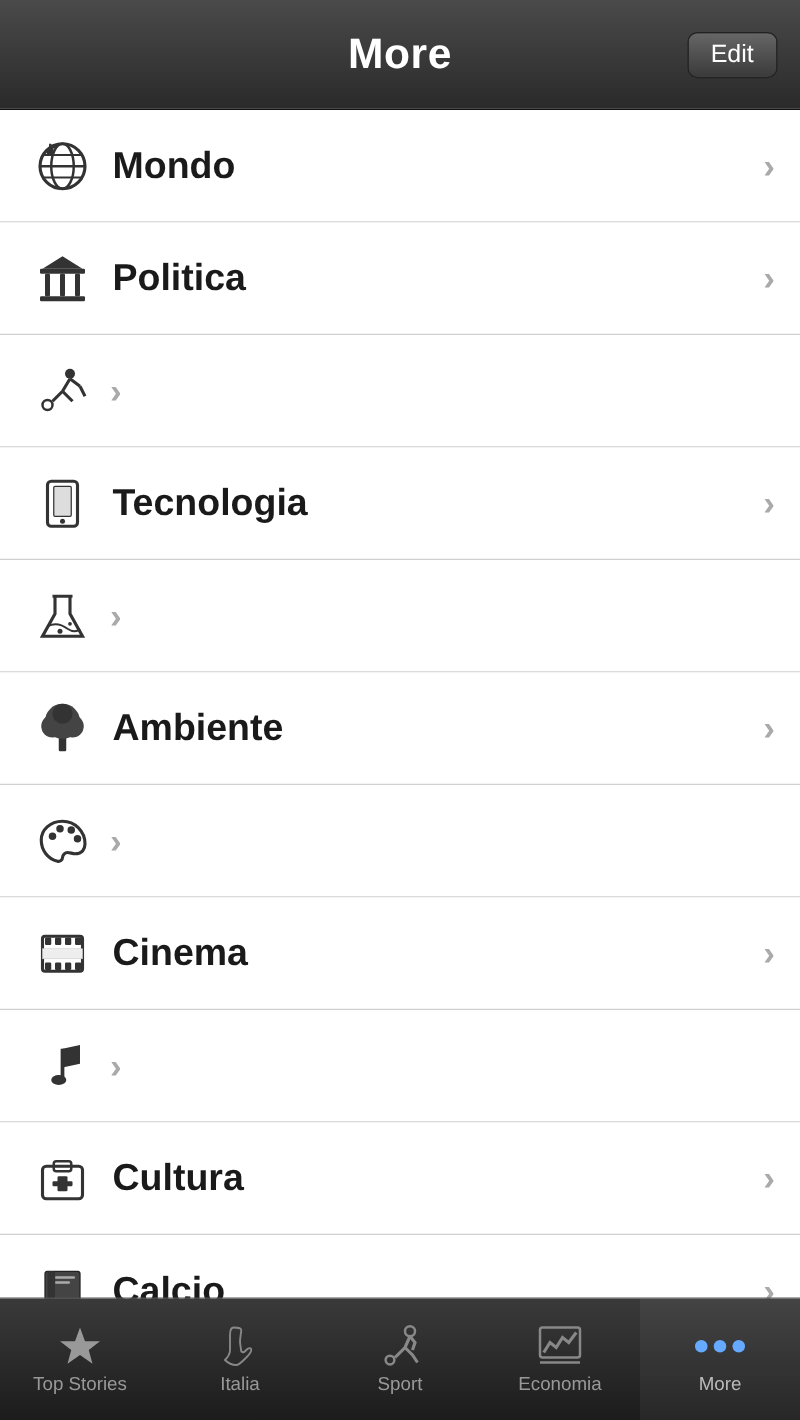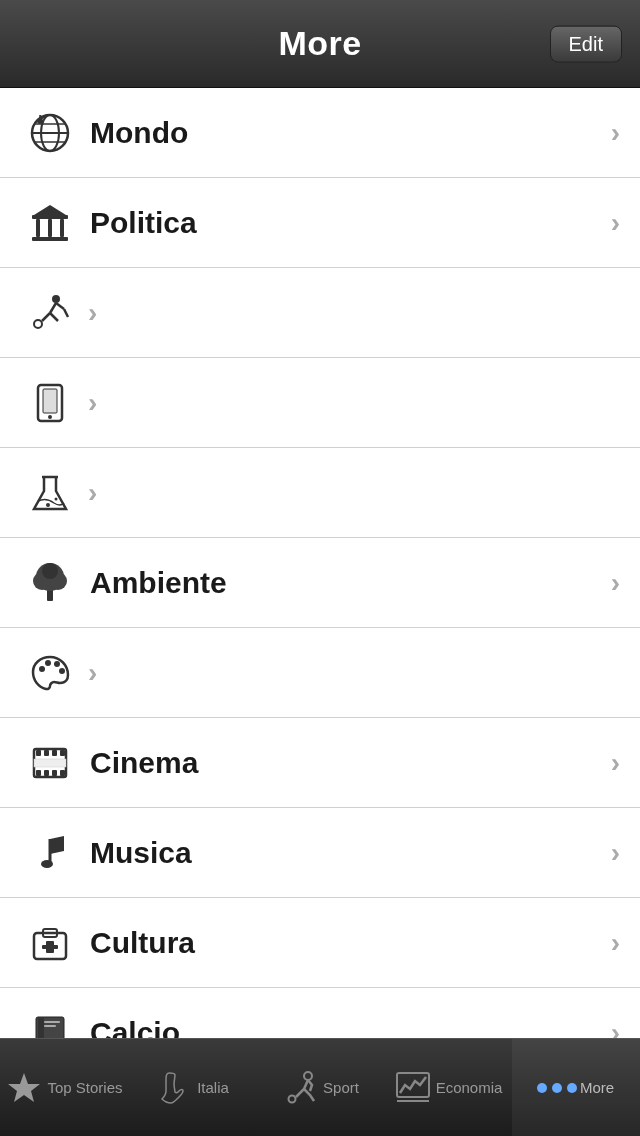--- a/index.html
+++ b/index.html
@@ -90,21 +90,21 @@
       width: 640px;
       height: 98px;
       background: linear-gradient(180deg, #3a3a3a 0%, #1c1c1c 100%);
       display: flex;
       align-items: stretch;
       border-top: 1px solid #555;
     }
     .tab-item {
       flex: 1;
       display: flex;
-      flex-direction: row;
+      flex-direction: column;
       align-items: center;
       justify-content: center;
       cursor: pointer;
       gap: 4px;
     }
     .tab-item.active {
       background: rgba(255,255,255,0.05);
     }
     .tab-icon {
       width: 38px;
@@ -198,20 +198,21 @@
   </div>
 
   <div class="list-item">
     <div class="item-icon">
       <svg width="44" height="44" viewBox="0 0 44 44" fill="none">
         <rect x="10" y="4" width="24" height="36" rx="3" stroke="#333" stroke-width="2.5" fill="none"></rect>
         <rect x="15" y="8" width="14" height="24" rx="1" fill="#ddd" stroke="#333" stroke-width="1"></rect>
         <circle cx="22" cy="36" r="2" fill="#333"></circle>
       </svg>
     </div>
+    <span class="item-label">Tecnologia</span>
     <span class="chevron">›</span>
   </div>
 
   <div class="list-item">
     <div class="item-icon">
       <svg width="44" height="44" viewBox="0 0 44 44" fill="none">
 
         <path d="M16 6 L16 20 L6 38 L38 38 L28 20 L28 6" stroke="#333" stroke-width="2.5" fill="none"></path>
         <line x1="14" y1="6" x2="30" y2="6" stroke="#333" stroke-width="2.5"></line>
         <path d="M10 30 Q18 26 26 32 Q32 36 36 32" stroke="#333" stroke-width="1.5" fill="none"></path>
@@ -274,21 +275,20 @@
 
   <div class="list-item">
     <div class="item-icon">
       <svg width="44" height="44" viewBox="0 0 44 44" fill="none">
 
         <path d="M22 8 L22 32" stroke="#333" stroke-width="3"></path>
         <path d="M22 8 L36 5 L36 20 L22 23 Z" fill="#333"></path>
         <ellipse cx="19" cy="33" rx="6" ry="4" fill="#333"></ellipse>
       </svg>
     </div>
-    <span class="item-label">Musica</span>
     <span class="chevron">›</span>
   </div>
 
   <div class="list-item">
     <div class="item-icon">
       <svg width="44" height="44" viewBox="0 0 44 44" fill="none">
 
         <rect x="6" y="12" width="32" height="26" rx="3" stroke="#333" stroke-width="2.5" fill="none"></rect>
         <rect x="15" y="8" width="14" height="8" rx="2" stroke="#333" stroke-width="2" fill="none"></rect>
         <rect x="18" y="20" width="8" height="12" rx="1" fill="#333"></rect>

